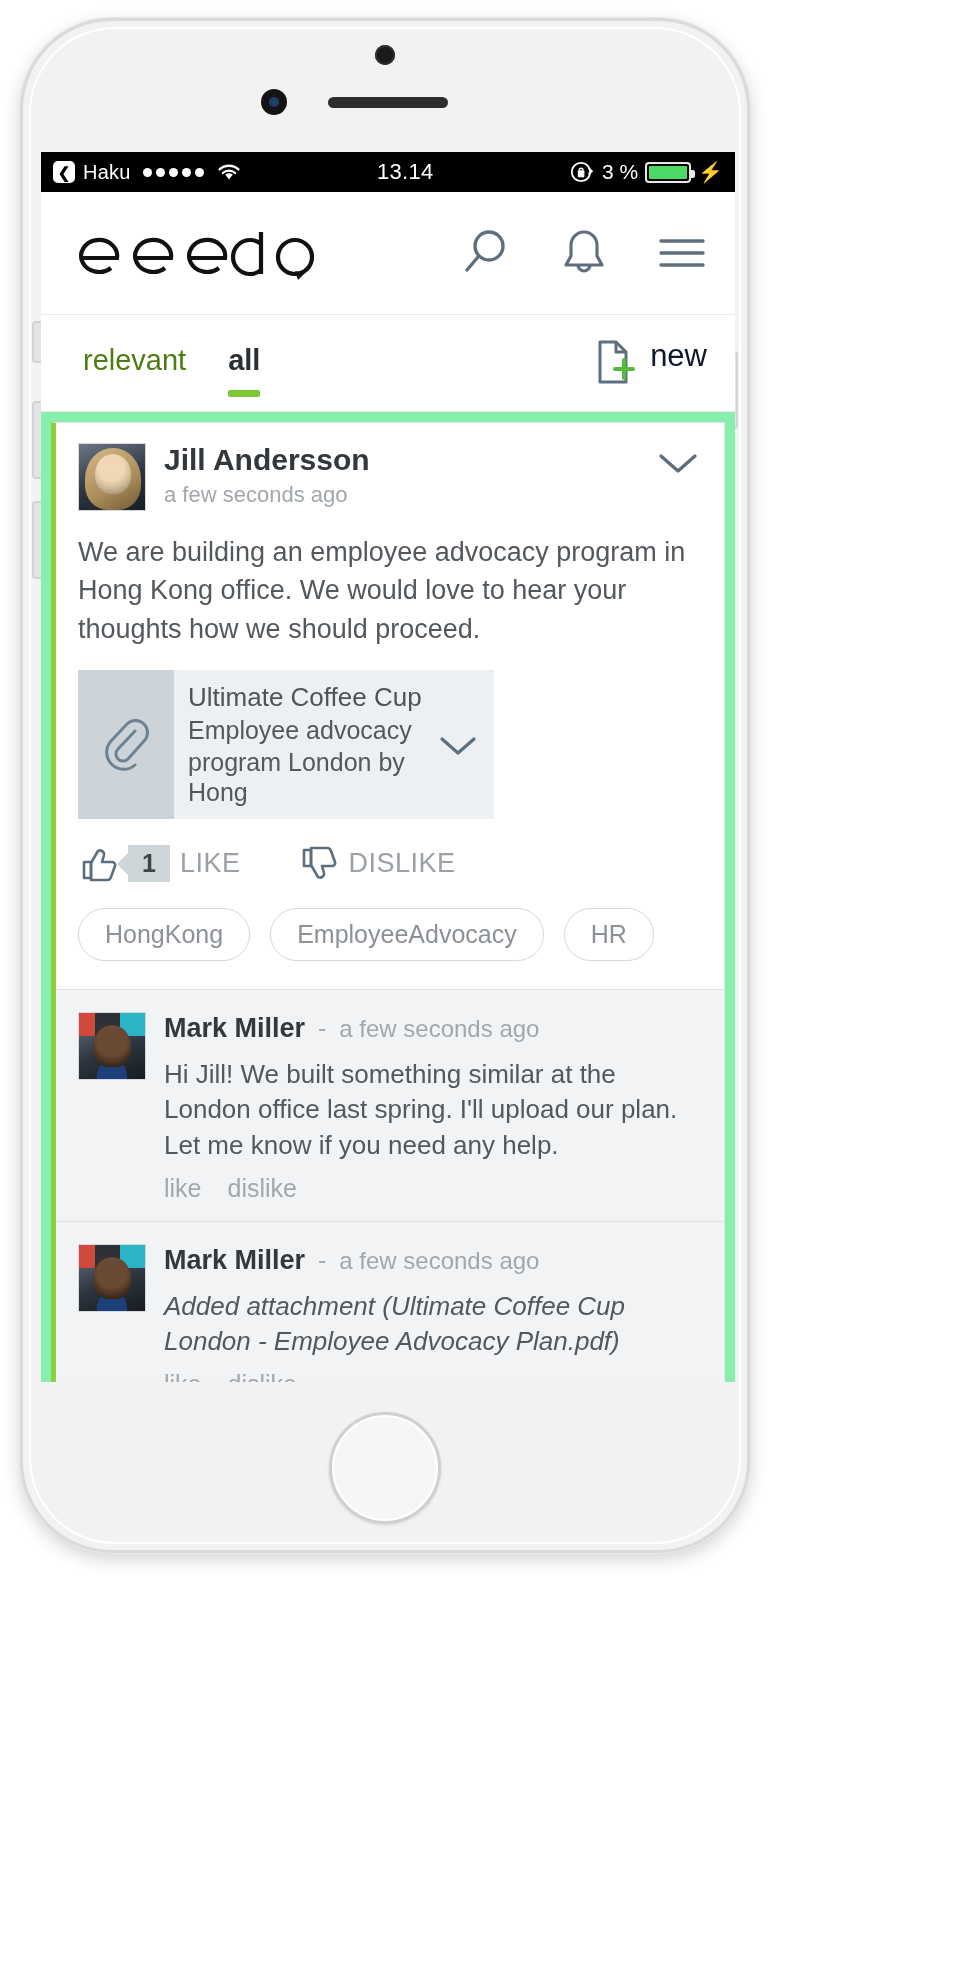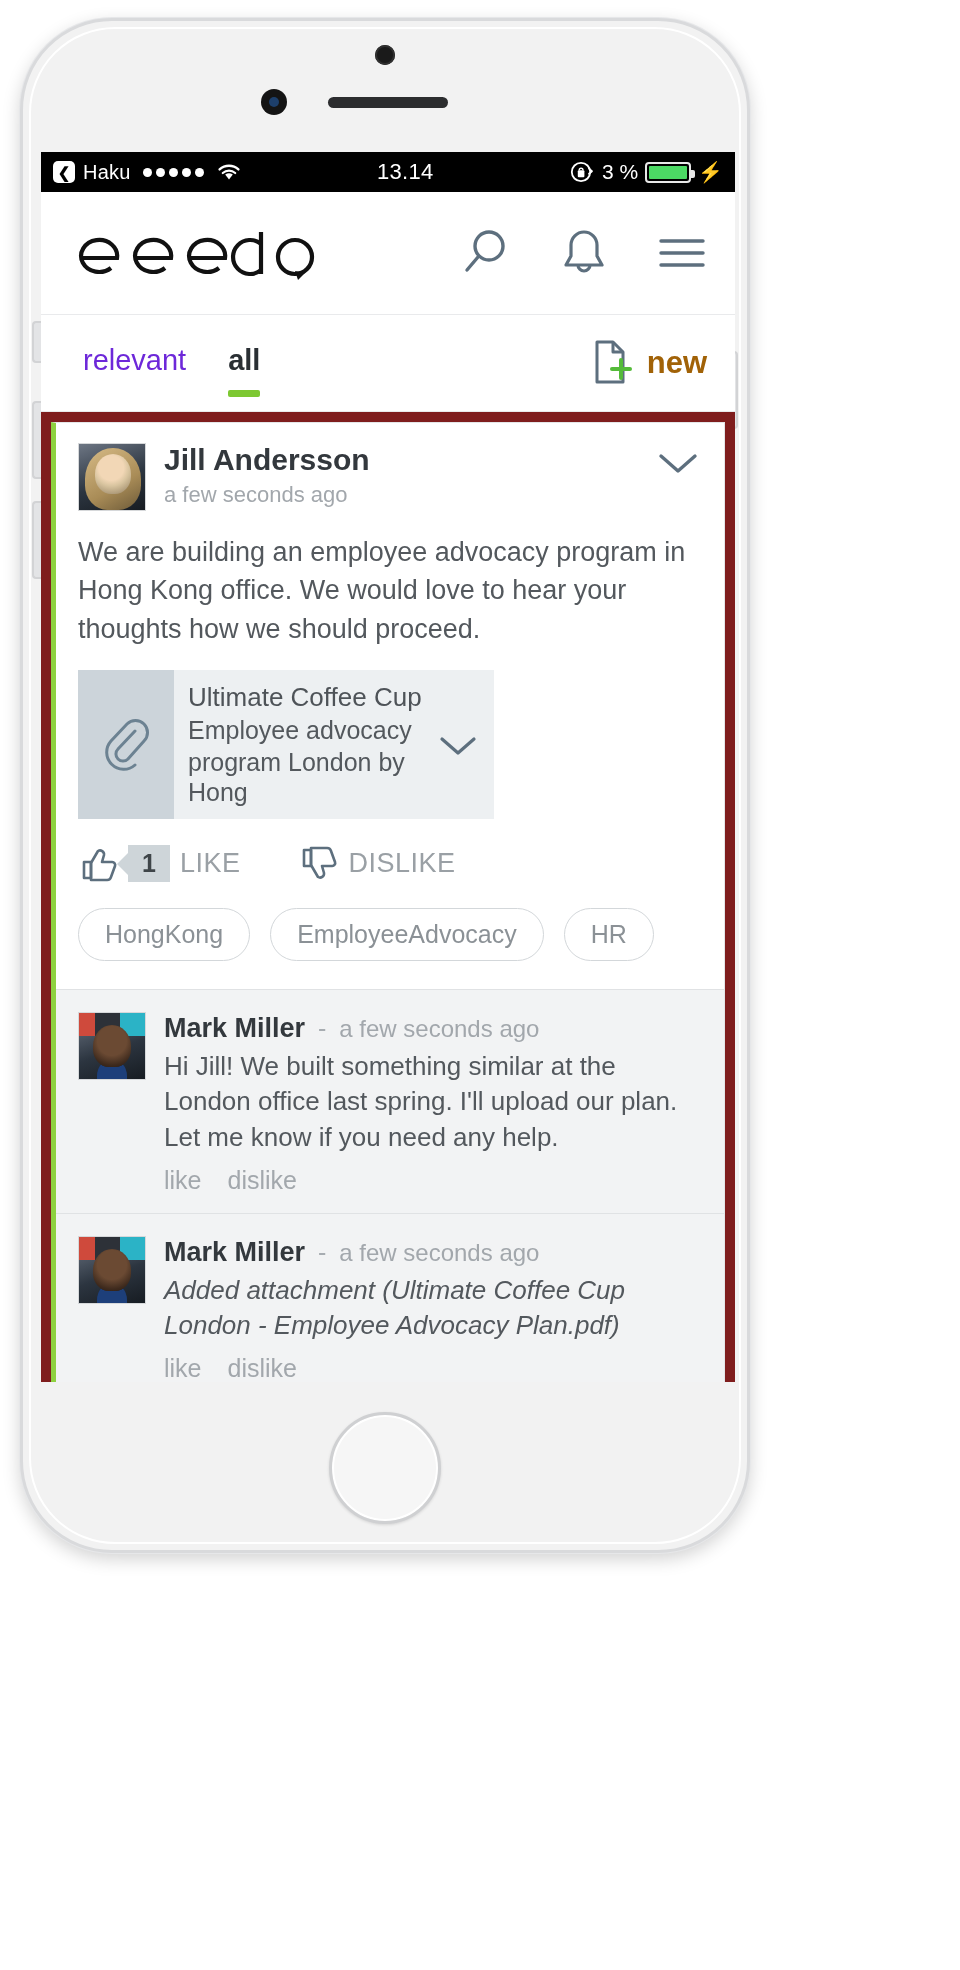--- a/index.html
+++ b/index.html
@@ -135,43 +135,42 @@
 
   
   .tabs-row {
     height: 97px;
     display: flex; align-items: center;
     padding: 0 28px 0 42px;
     background: #ffffff;
     border-bottom: 1px solid #e9eaec;
   }
   .tab {
-    font-size: 29px; color: #6d28d9;
+    font-size: 29px; color: #4d7c0f;
     margin-right: 42px;
     position: relative;
     padding-bottom: 6px;
     cursor: pointer;
   }
   .tab.active { color: #2a2f34; font-weight: bold; }
   .tab.active::after {
     content: ""; position: absolute;
     left: 0; right: 0; bottom: -14px; height: 7px;
     background: #7dc832; border-radius: 2px;
   }
   .new-btn {
     margin-left: auto;
-    display: flex; align-items: center; gap: 10px;
-    font-size: 31px; color: #a16207;
+    display: flex; align-items: flex-start; gap: 10px;
+    font-size: 31px; color: #0f172a;
     cursor: pointer;
-    font-weight: bold;
   }
 
   
   .feed {
-    background: #7f1d1d;
+    background: #86efac;
     padding: 10px 0 0 0;
     height: calc(100% - 40px - 123px - 97px);
     overflow: hidden;
   }
   .card {
     margin: 0 10px;
     background: #ffffff;
     border: 1px solid #e4e6e8;
     border-left: 5px solid #8ed13f;
     position: relative;
@@ -271,21 +270,21 @@
     padding: 22px 22px 18px 22px;
     border-bottom: 1px solid #e0e2e4;
   }
   .comment:last-child { border-bottom: none; }
   .c-av { width: 68px; height: 68px; flex: 0 0 68px; }
   .c-body { flex: 1; min-width: 0; }
   .c-head { font-size: 25px; line-height: 1.2; }
   .c-name { font-weight: bold; color: #33383d; font-size: 27px; }
   .c-dash { color: #a7acb1; margin: 0 6px; }
   .c-time { color: #a2a7ac; font-size: 24px; }
-  .c-text { font-size: 26px; color: #53585d; line-height: 1.38; margin-top: 4px; }
+  .c-text { font-size: 26px; color: #53585d; line-height: 1.38; margin-top: 12px; }
   .c-text.ital { font-style: italic; }
   .c-actions { margin-top: 10px; display: flex; gap: 26px; }
   .c-actions span { font-size: 25px; color: #a2a7ac; cursor: pointer; }
 
   svg { display: block; }
 </style>
 </head>
 <body>
 
 <div class="phone-wrap">

